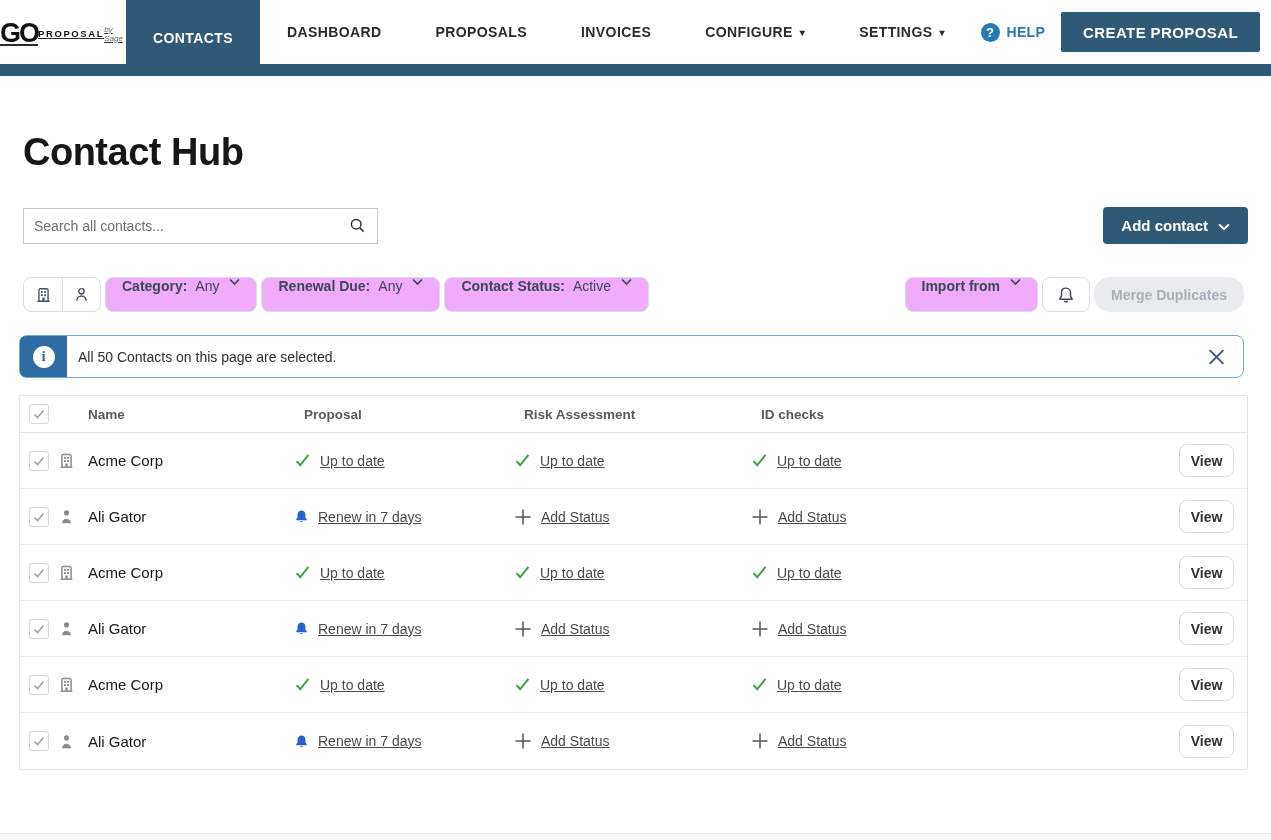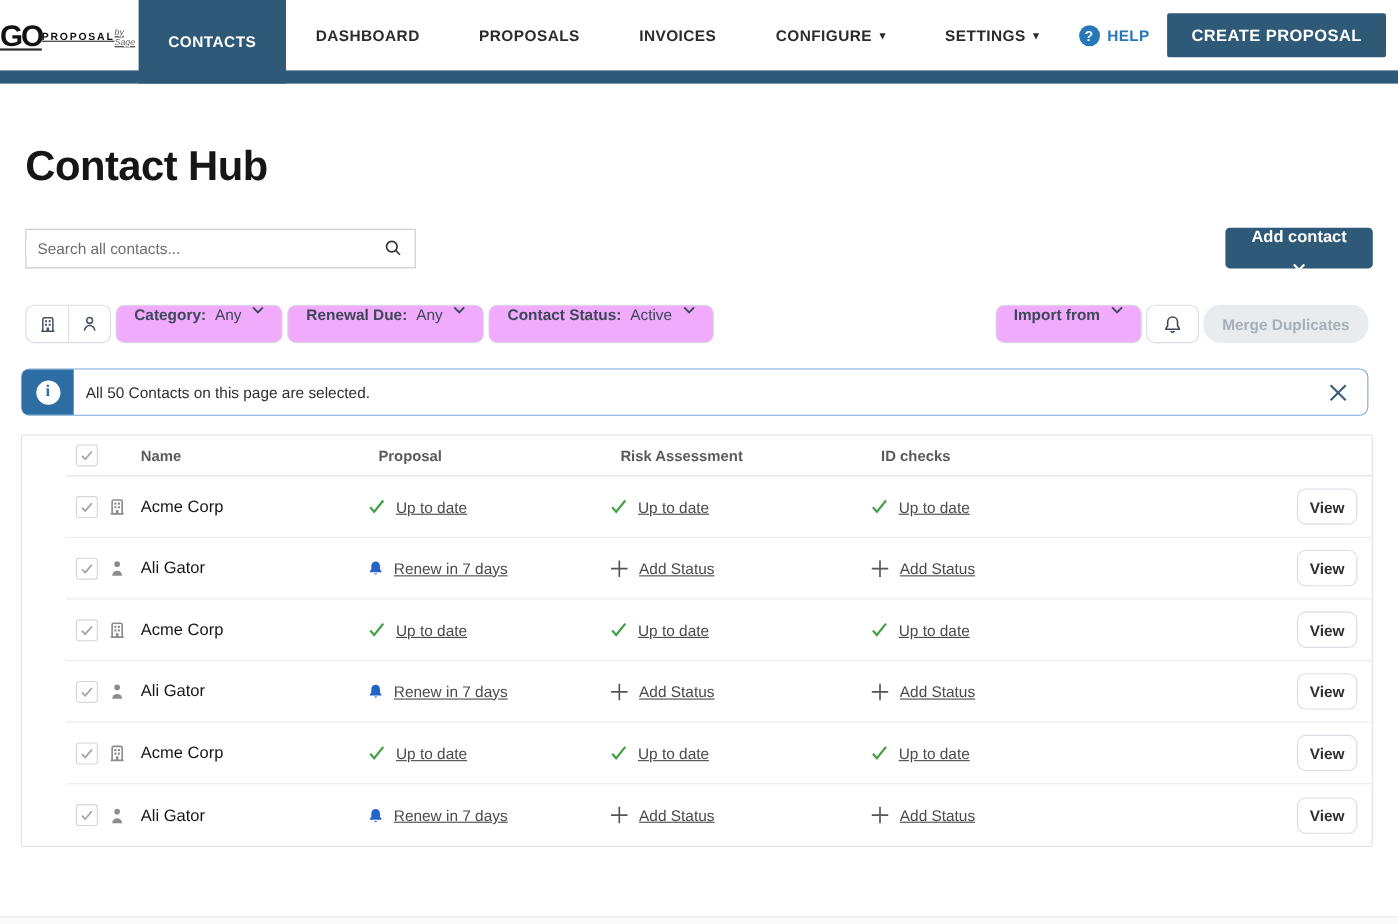--- a/index.html
+++ b/index.html
@@ -43,21 +43,21 @@
   
   main{padding:0 27px 0 23px;}
   h1{margin-top:55px;font-size:38px;font-weight:700;letter-spacing:-.5px;color:#161616;}
   .search-row{display:flex;justify-content:space-between;align-items:center;margin-top:33px;}
   .search-box{width:355px;height:36px;border:1px solid #c8c8c8;display:flex;align-items:center;background:#fff;}
   .search-box input{flex:1;border:none;outline:none;font-family:inherit;font-size:14px;padding:0 10px;color:#222;}
   .search-box input::placeholder{color:#6e6e6e;}
   .search-box .s-icon{display:flex;margin-right:11px;cursor:pointer;}
   .add-contact{height:37px;min-width:134px;background:var(--blue);color:#fff;border:none;border-radius:4px;
     font-family:inherit;font-size:15px;font-weight:600;display:flex;align-items:center;
-    justify-content:flex-start;gap:10px;padding:0 18px;cursor:pointer;margin-right:-4px;flex-direction:column;}
+    justify-content:flex-start;gap:10px;padding:0 18px;cursor:pointer;margin-right:-4px;}
   
   .filter-row{display:flex;justify-content:space-between;margin-top:33px;}
   .f-left,.f-right{display:flex;gap:4px;}
   .pill{height:35px;border:1px solid var(--border);border-radius:8px;background:#f0abfc;
     display:flex;align-items:flex-start;gap:8px;padding:0 16px;font-size:14px;color:var(--slate);cursor:pointer;}
   .pill .p-label{font-weight:700;}
   .pill .p-value{font-weight:400;}
   .pill .chev{display:flex;margin-left:2px;}
   .seg-toggle{display:flex;height:35px;border:1px solid var(--border);border-radius:8px;background:#fff;overflow:hidden;}
   .seg{width:38px;display:flex;align-items:center;justify-content:center;cursor:pointer;}
@@ -71,21 +71,21 @@
     border-radius:8px;display:flex;align-items:center;background:#fff;}
   .banner-seg{width:47px;align-self:stretch;background:var(--banner-blue);
     border-radius:5.5px 0 0 5.5px;display:flex;align-items:center;justify-content:center;}
   .info-circle{width:22px;height:22px;border-radius:50%;background:#fff;color:var(--banner-blue);
     font-family:"Liberation Serif",serif;font-weight:700;font-size:15px;
     display:flex;align-items:center;justify-content:center;}
   .banner-text{margin-left:11px;font-size:14px;color:#2f2f2f;}
   .banner-close{position:absolute;right:17px;top:50%;transform:translateY(-50%);
     display:flex;cursor:pointer;}
   
-  .ctable{margin-top:17px;margin-left:-4px;margin-right:-4px;border:1px solid #e2e2e2;border-radius:2px;background:#fff;padding-left:40px;}
+  .ctable{margin-top:17px;margin-left:-4px;margin-right:-4px;border:1px solid #e2e2e2;border-radius:2px;background:#fff;}
   .thead,.trow{display:grid;grid-template-columns:38px 30px 206px 220px 237px 1fr 100px;align-items:center;}
   .thead{height:37px;border-bottom:1px solid #e2e2e2;color:#5a5a5a;font-size:13.5px;font-weight:600;}
   .thead .hc{padding-left:10px;}
   .thead .hc-name{padding-left:0;}
   .trow{height:56px;border-bottom:1px solid var(--row-border);}
   .trow:last-child{border-bottom:none;}
   .cell-check{padding-left:9px;display:flex;}
   .checkbox{width:20px;height:20px;border:1px solid #d6d6d6;border-radius:3px;background:#fff;
     display:flex;align-items:center;justify-content:center;cursor:pointer;}
   .cell-icon{display:flex;}

